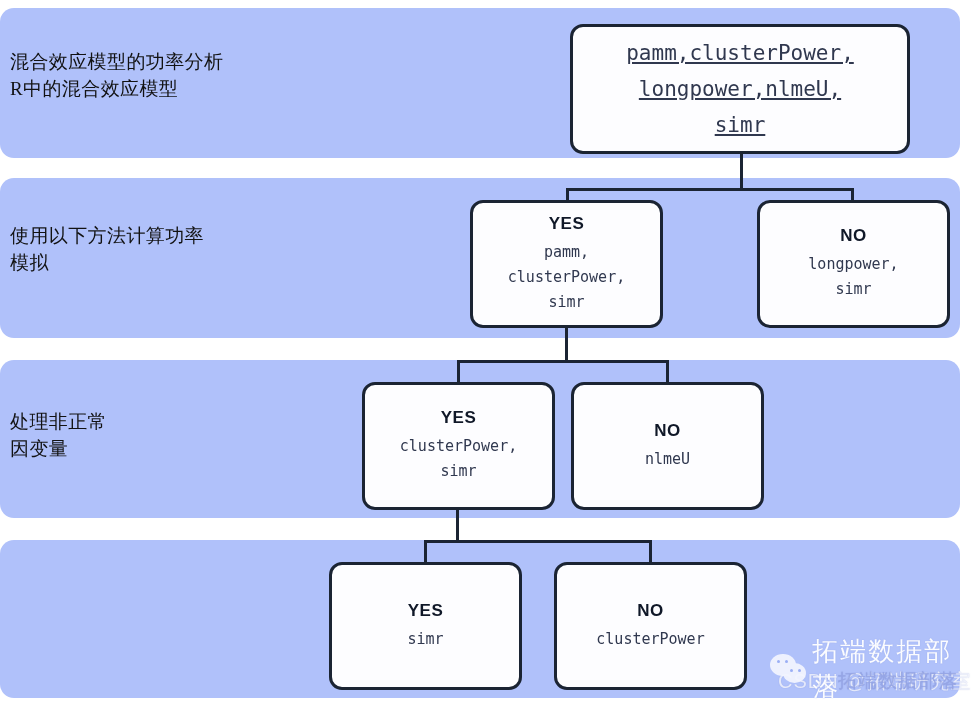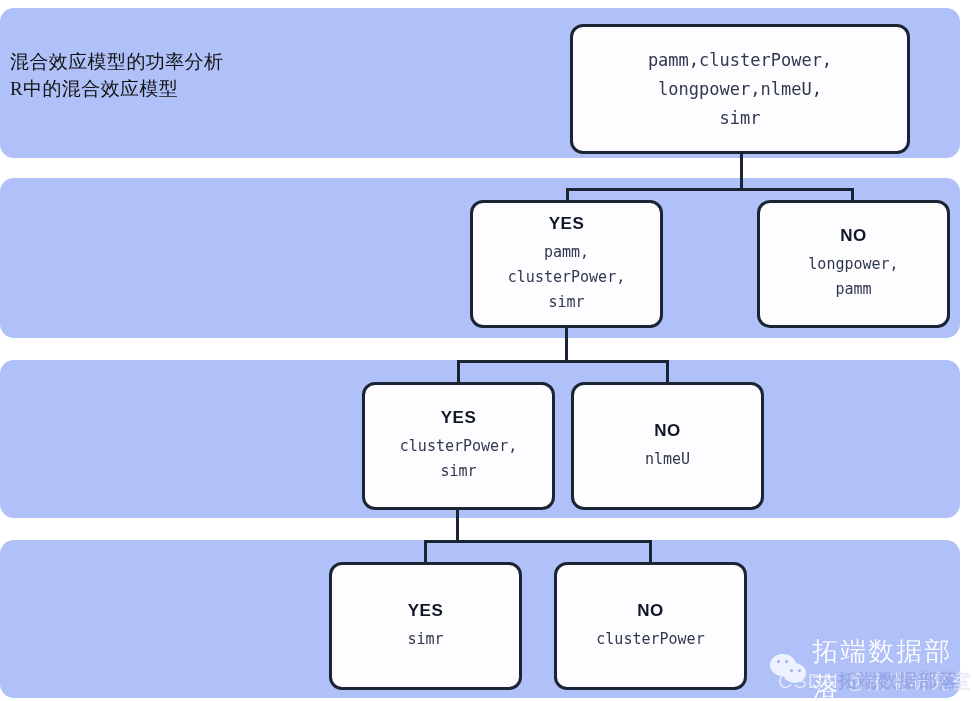--- a/index.html
+++ b/index.html
@@ -57,22 +57,23 @@
   }
   .node-body {
     font-family: "DejaVu Sans Mono", "Liberation Mono", monospace;
     font-size: 15px;
     line-height: 25px;
     color: #30384f;
     text-align: center;
     white-space: pre-line;
   }
   .node.root .node-body {
-    font-size: 17px;
-    line-height: 29px;
+    font-size: 21px;
+    line-height: 36px;
+    text-decoration: underline;
   }
 
   
   .conn {
     position: absolute;
     background: #1b2433;
     z-index: 3;
   }
   .conn.v { width: 3px; }
   .conn.h { height: 3px; }
@@ -146,20 +147,24 @@
 
 <div id="canvas">
 
   <div class="band" style="top:8px; height:150px; width:960px;"></div>
   <div class="band" style="top:178px; height:160px; width:960px;"></div>
   <div class="band" style="top:360px; height:158px; width:960px;"></div>
   <div class="band" style="top:540px; height:158px; width:960px;"></div>
 
   <div class="band-label" style="left:10px; top:48px; width:430px;">混合效应模型的功率分析
 R中的混合效应模型</div>
+  <div class="band-label" style="left:10px; top:222px; width:430px;">使用以下方法计算功率
+模拟</div>
+  <div class="band-label" style="left:10px; top:408px; width:330px;">处理非正常
+因变量</div>
 
   <div class="conn v" style="left:740px; top:152px; height:38px;"></div>
   <div class="conn h" style="left:566px; top:188px; width:288px;"></div>
   <div class="conn v" style="left:566px; top:188px; height:22px;"></div>
   <div class="conn v" style="left:851px; top:188px; height:22px;"></div>
 
   <div class="conn v" style="left:565px; top:326px; height:36px;"></div>
   <div class="conn h" style="left:457px; top:360px; width:212px;"></div>
   <div class="conn v" style="left:457px; top:360px; height:22px;"></div>
   <div class="conn v" style="left:666px; top:360px; height:22px;"></div>
@@ -178,21 +183,21 @@
   <div class="node" style="left:470px; top:200px; width:193px; height:128px;">
     <div class="node-title">YES</div>
     <div class="node-body">pamm,
 clusterPower,
 simr</div>
   </div>
 
   <div class="node" style="left:757px; top:200px; width:193px; height:128px;">
     <div class="node-title">NO</div>
     <div class="node-body">longpower,
-pamm</div>
+simr</div>
   </div>
 
   <div class="node" style="left:362px; top:382px; width:193px; height:128px;">
     <div class="node-title">YES</div>
     <div class="node-body">clusterPower,
 simr</div>
   </div>
 
   <div class="node" style="left:571px; top:382px; width:193px; height:128px;">
     <div class="node-title">NO</div>

